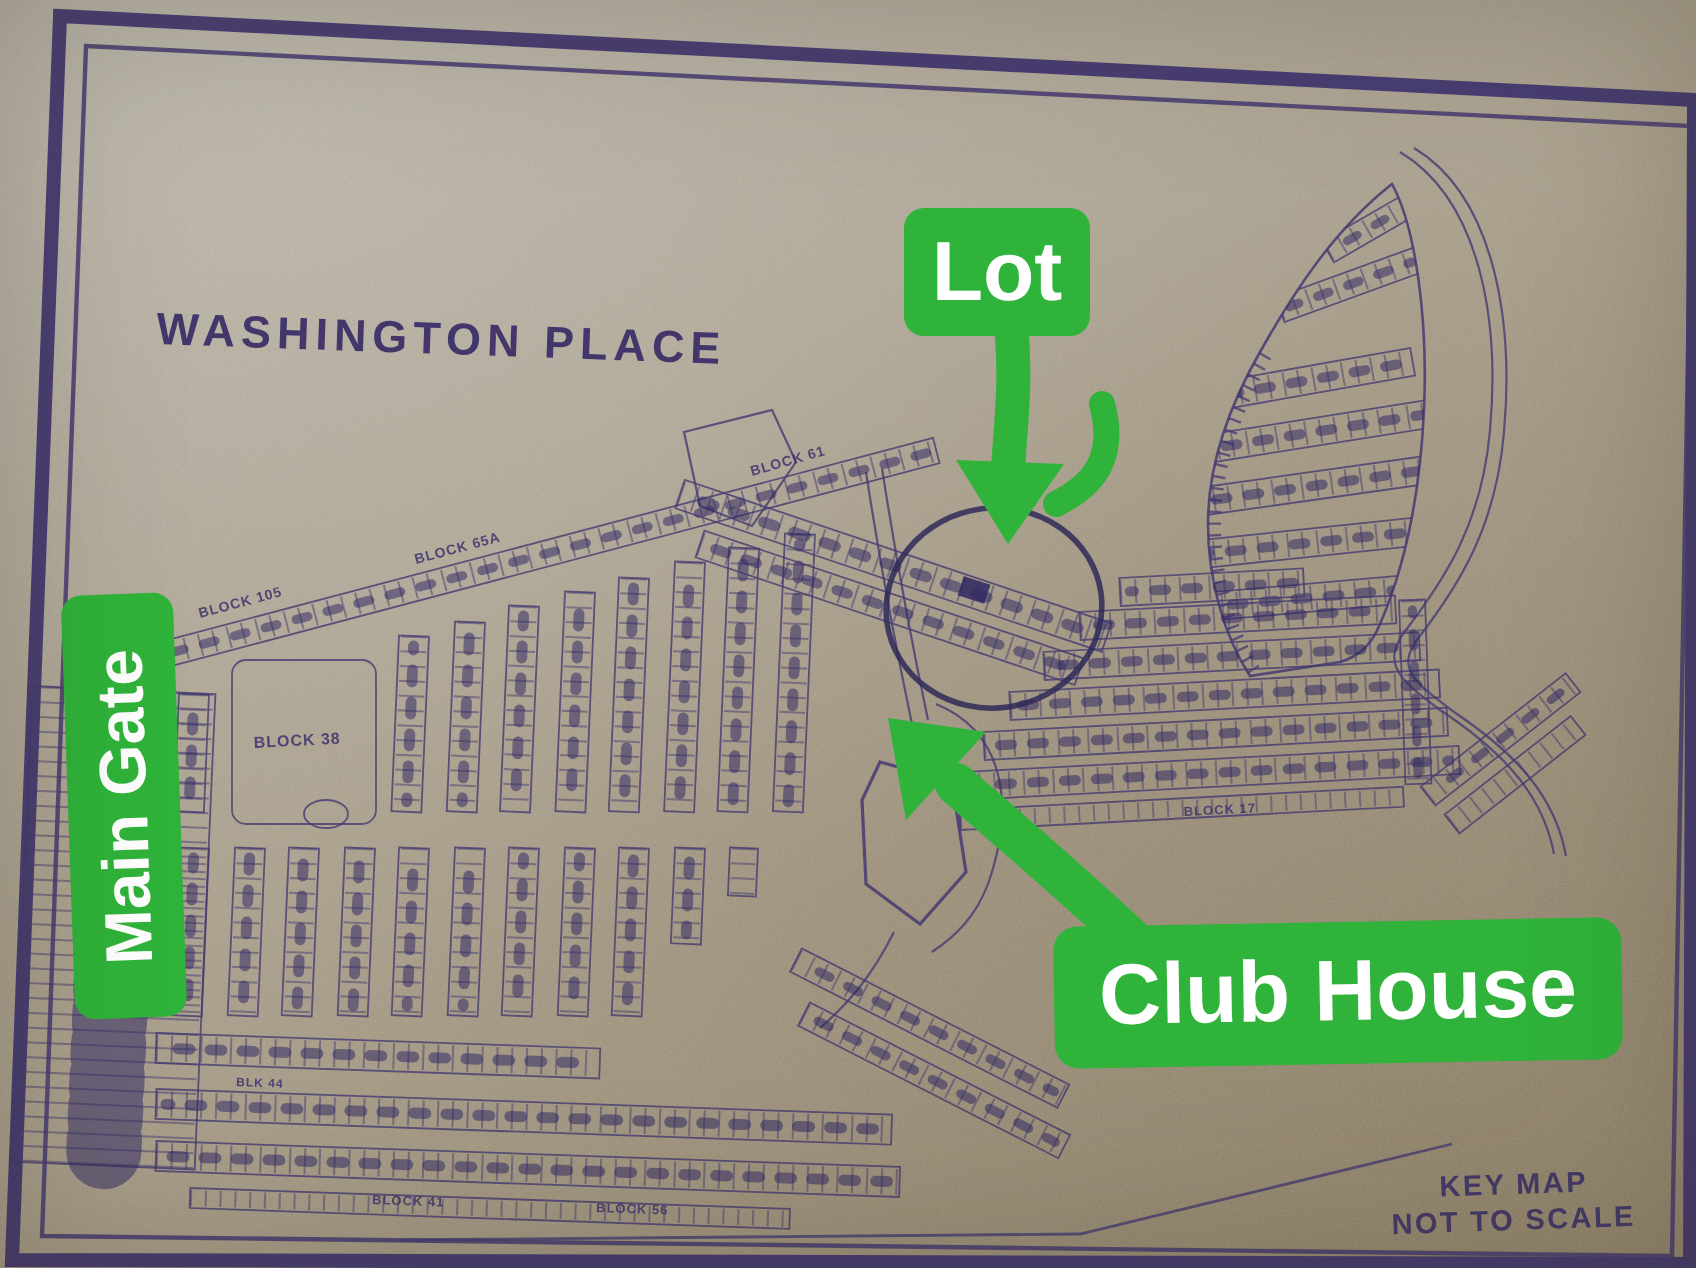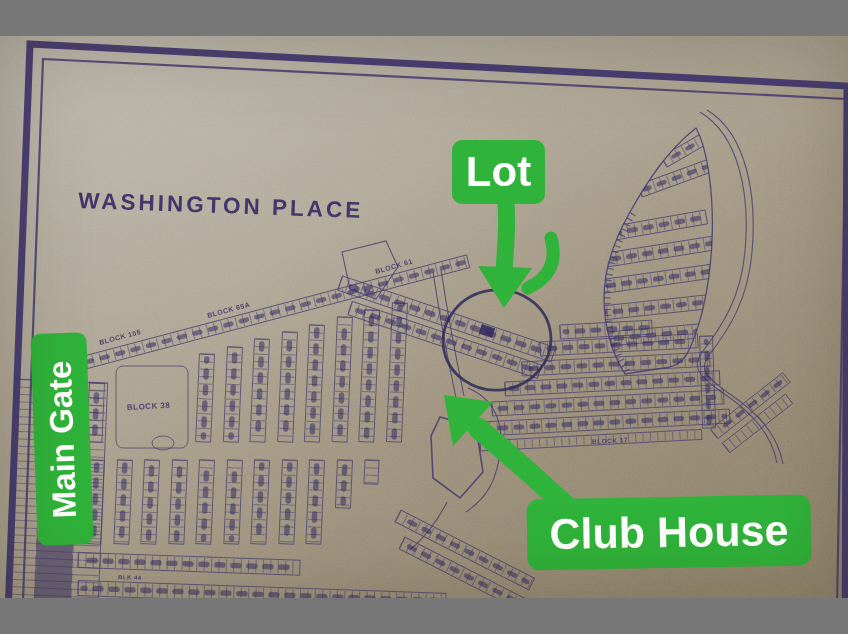--- a/index.html
+++ b/index.html
@@ -1,23 +1,22 @@
 <!DOCTYPE html>
 <html><head>
 <meta charset="utf-8">
 <style>
   html,body{margin:0;padding:0;background:#777;}
   .stage{
-    position:relative;width:848px;height:562px;overflow:hidden;
+    position:relative;width:848px;height:634px;overflow:hidden;
     font-family:"Liberation Sans",sans-serif;
     background:
       radial-gradient(ellipse at 18% 12%, rgba(255,255,255,.18), rgba(255,255,255,0) 55%),
       radial-gradient(ellipse at 88% 90%, rgba(90,72,40,.28), rgba(90,72,40,0) 60%),
       linear-gradient(155deg,#b2aca0 0%,#a89d89 48%,#9d9078 100%);
-    margin-top: 36px;
   }
   .stage::after{
     content:"";position:absolute;inset:0;pointer-events:none;
     box-shadow:inset 0 0 90px rgba(55,45,25,.28);
   }
   svg{position:absolute;left:0;top:0;}
   
   .o{fill:none;stroke:#453b72;stroke-width:.9;opacity:.8}
   .r{stroke:#453b72;opacity:.5;stroke-dasharray:1 6.4;fill:none}
   .s{stroke:#2d2562;opacity:.5;stroke-dasharray:6 10;stroke-linecap:round;fill:none}

